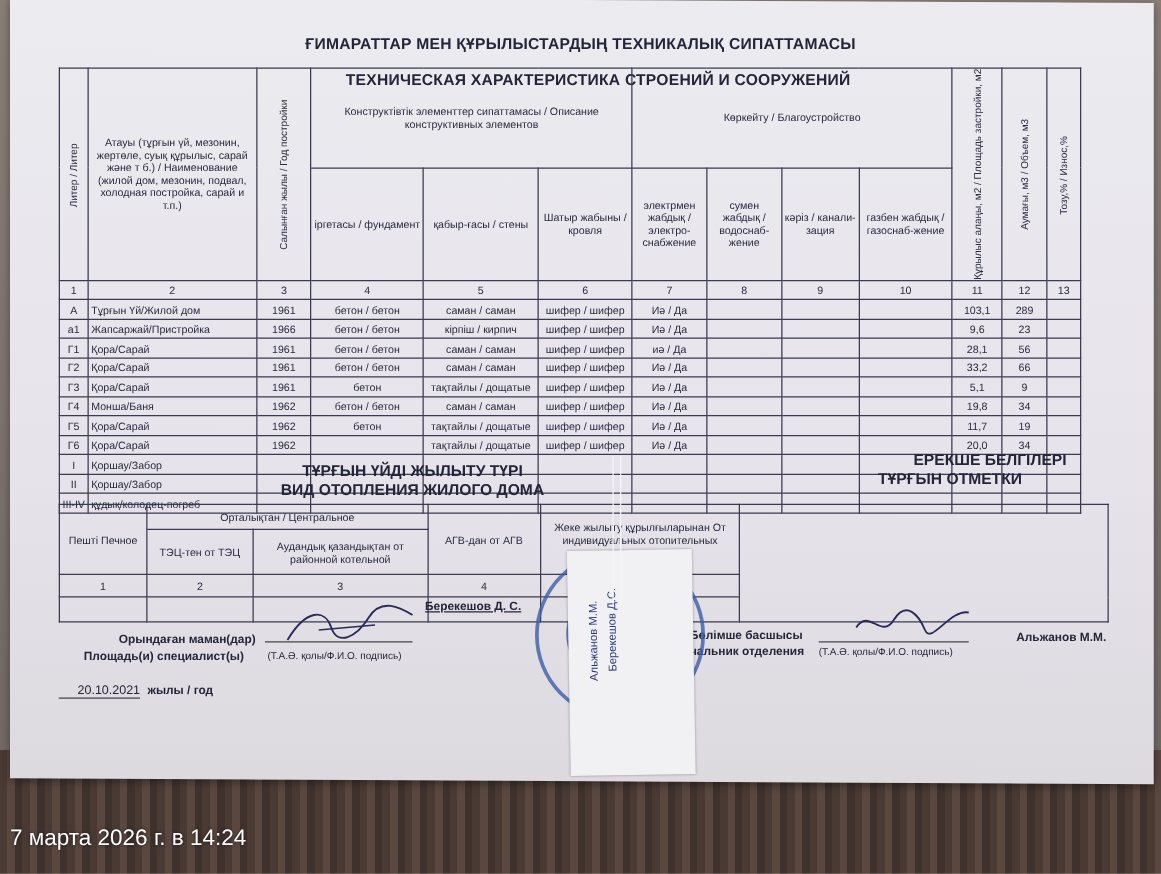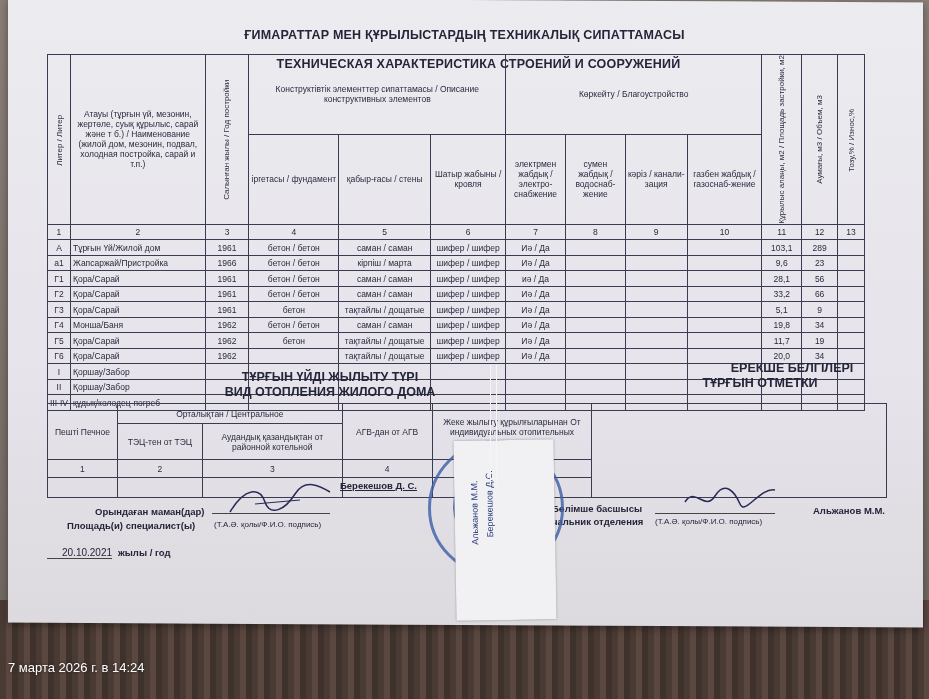--- a/index.html
+++ b/index.html
@@ -25,21 +25,21 @@
   .sign{position:absolute;font-size:9.5px;color:#25253a;}
   .b{font-weight:bold;}
   .stamp{position:absolute;left:428px;top:440px;width:130px;height:130px;border-radius:50%;
     border:3px solid #3c5fa8;opacity:.8;}
   .stamp .inner{position:absolute;left:22px;top:22px;width:80px;height:80px;border-radius:50%;border:2px solid #3c5fa8;}
   .stamp .star{position:absolute;left:45px;top:40px;font-size:32px;color:#3c5fa8;}
   .tag{position:absolute;left:455px;top:440px;width:100px;height:180px;background:#f1f1f4;
     box-shadow:0 0 2px rgba(0,0,0,.4);transform:rotate(-1deg);}
   .tag .vt{position:absolute;font-size:9px;color:#2a3a7a;writing-mode:vertical-rl;}
   .string{position:absolute;border-left:1.5px solid #f5f5f5;}
-  .timestamp{position:absolute;left:8px;top:660px;font-size:13px;color:#ffffff;text-shadow:0 0 3px rgba(0,0,0,.6);}
+  .timestamp{position:absolute;left:8px;top:660px;font-size:18px;color:#ffffff;text-shadow:0 0 3px rgba(0,0,0,.6);}
   .sigline{position:absolute;border-bottom:1px solid #444;}
   .scrib{position:absolute;}
 </style>
 </head>
 <body>
 
 <div class="carpet"></div>
 <div class="paper"></div>
 
 <div class="title" style="top:28px;">ҒИМАРАТТАР МЕН ҚҰРЫЛЫСТАРДЫҢ ТЕХНИКАЛЫҚ СИПАТТАМАСЫ</div>
@@ -111,21 +111,21 @@
         <td></td>
         <td class="r">103,1</td>
         <td class="c">289</td>
         <td></td>
       </tr>
       <tr>
         <td class="c">а1</td>
         <td>Жапсаржай/Пристройка</td>
         <td class="c">1966</td>
         <td class="c">бетон / бетон</td>
-        <td class="c">кірпіш / марта</td>
+        <td class="c">кірпіш / кирпич</td>
         <td class="c">шифер / шифер</td>
         <td class="c">Иә / Да</td>
         <td></td>
         <td></td>
         <td></td>
         <td class="r">9,6</td>
         <td class="c">23</td>
         <td></td>
       </tr>
       <tr>

